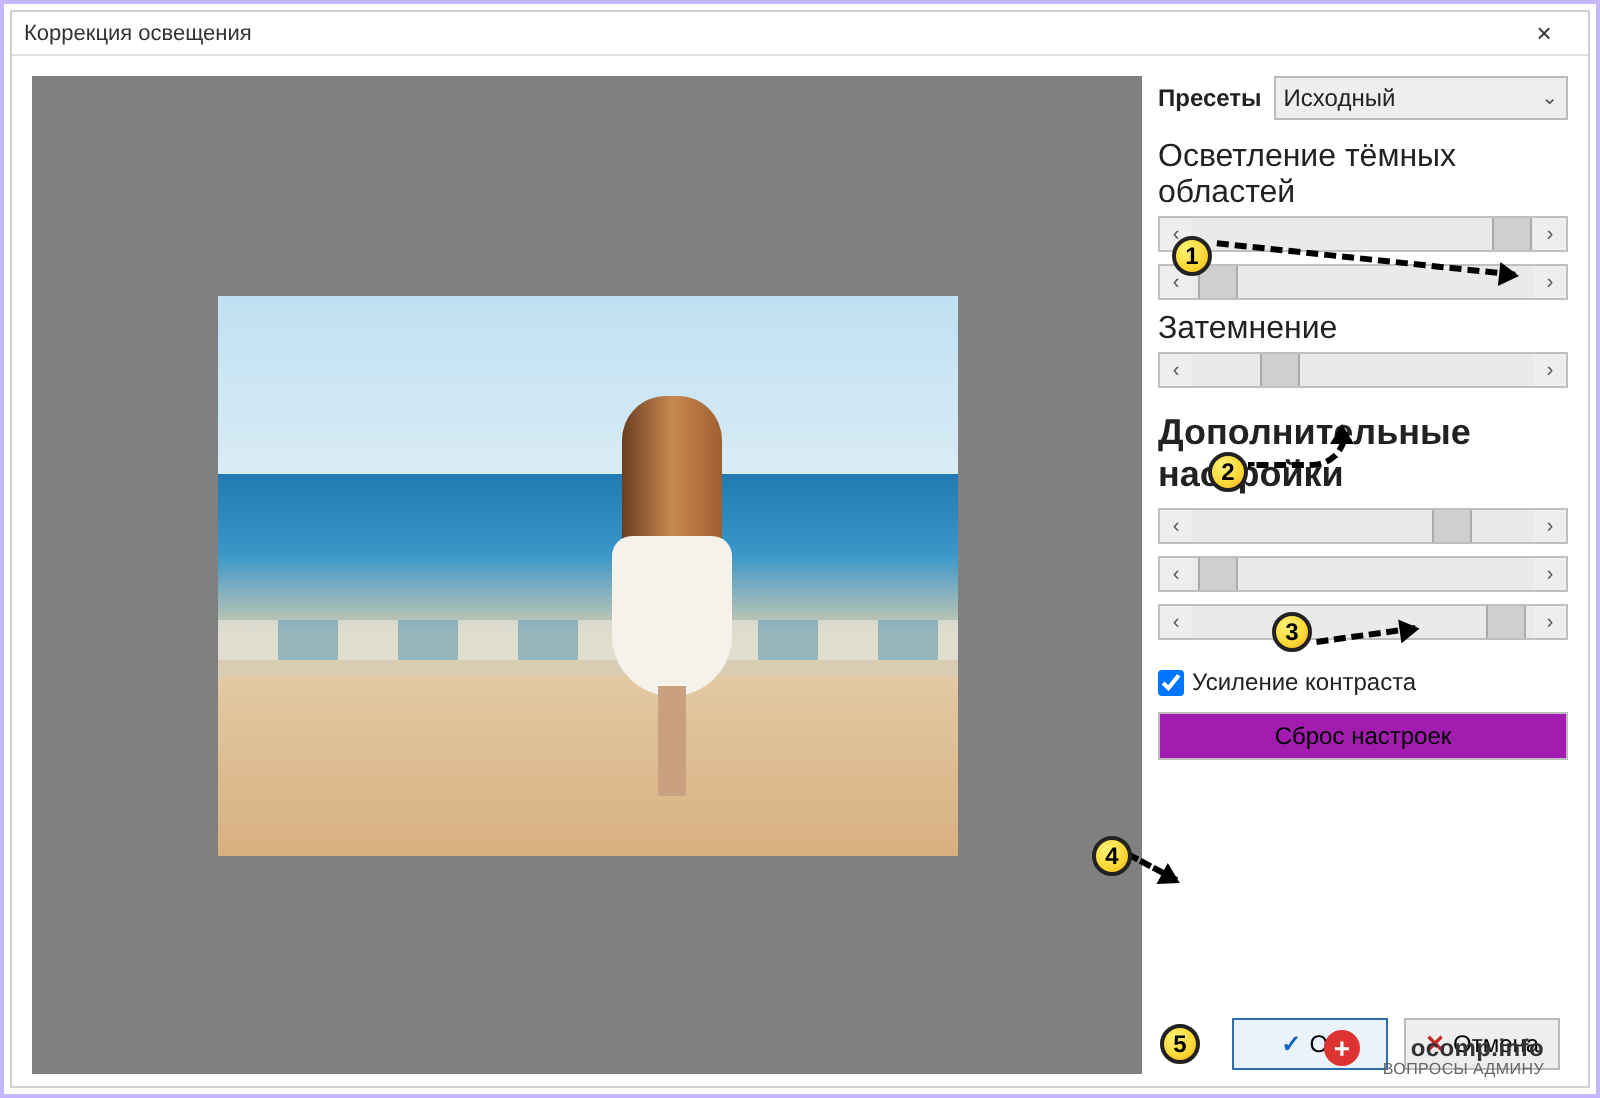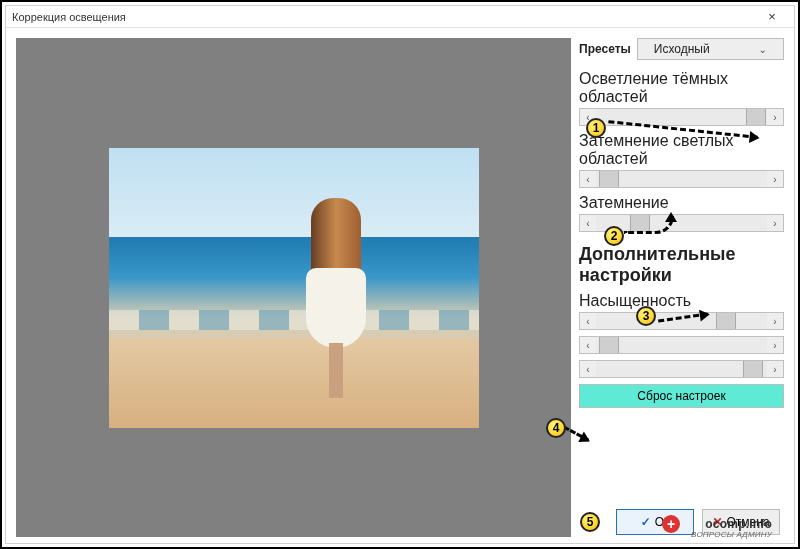--- a/index.html
+++ b/index.html
@@ -1,59 +1,59 @@
 <!DOCTYPE html>
 <html><head>
 <meta charset="utf-8">
 <style>
 * { box-sizing: border-box; margin: 0; padding: 0; font-family: "Segoe UI", Tahoma, sans-serif; }
 body { background: #fff; }
-.outer-frame { width: 800px; height: 549px; border: 2px solid #000000; position: relative; background: #fff; }
+.outer-frame { width: 800px; height: 549px; border: 2px solid #c4b5fd; position: relative; background: #fff; }
 .window { position: absolute; inset: 3px; border: 1px solid #d0d0d0; display: flex; flex-direction: column; }
 .titlebar { height: 22px; display: flex; align-items: center; justify-content: space-between; padding: 0 2px 0 6px; font-size: 11px; color: #333; background: #fff; border-bottom: 1px solid #e0e0e0; }
 .title-close { width: 40px; height: 20px; display: flex; align-items: center; justify-content: center; font-size: 13px; color: #333; cursor: pointer; }
 .body { flex: 1; display: flex; padding: 10px 10px 6px 10px; gap: 8px; position: relative; }
 .preview-area { flex: 1; background: #808080; display: flex; align-items: center; justify-content: center; position: relative; }
 .preview-img { width: 370px; height: 280px; position: relative; overflow: hidden; }
 .sky { position: absolute; top: 0; left: 0; right: 0; height: 32%; background: linear-gradient(#bfe0f2, #d9ecf5); }
 .sea { position: absolute; top: 32%; left: 0; right: 0; height: 36%; background: linear-gradient(#1f7bb0, #3a97c8 40%, #d8cdb2 80%); }
 .beach { position: absolute; bottom: 0; left: 0; right: 0; height: 32%; background: linear-gradient(#e3c9a3, #d8b080); }
 .person { position: absolute; left: 52%; top: 18%; width: 70px; height: 200px; }
 .hair { position: absolute; top: 0; left: 50%; transform: translateX(-50%); width: 50px; height: 90px; background: linear-gradient(90deg, #6a3d22, #c78a4e, #a05f32); border-radius: 22px 22px 10px 10px; }
 .dress { position: absolute; top: 70px; left: 50%; transform: translateX(-50%); width: 60px; height: 80px; background: #f5f2ea; border-radius: 10px 10px 30px 30px; }
 .legs { position: absolute; top: 145px; left: 50%; transform: translateX(-50%); width: 14px; height: 55px; background: #c9a181; }
 .waves { position: absolute; top: 58%; left: 0; right: 0; height: 20px; background: repeating-linear-gradient(90deg, #e8e8e0 0 30px, #6aa5c2 30px 60px); opacity: .6; }
 .panel { width: 205px; display: flex; flex-direction: column; font-size: 12px; color: #222; }
 .row-presets { display: flex; align-items: center; gap: 6px; margin-bottom: 10px; }
 .preset-label { font-weight: 700; }
-.preset-select { flex: 1; height: 22px; border: 1px solid #bcbcbc; background: #eee; font-size: 12px; padding: 0 16px; display: flex; align-items: center; justify-content: space-between; cursor: pointer; }
+.preset-select { flex: 1; height: 22px; border: 1px solid #bcbcbc; background: #eee; font-size: 12px; padding: 0 4px; display: flex; align-items: center; justify-content: space-between; cursor: pointer; }
 .chev { font-size: 10px; color: #555; }
 .ctrl { margin-bottom: 6px; }
 .ctrl-label { font-size: 16px; margin-bottom: 2px; }
 .slider { height: 18px; border: 1px solid #c0c0c0; background: #eee; display: flex; align-items: center; position: relative; }
 .slider .arr { width: 16px; text-align: center; font-size: 10px; color: #555; cursor: pointer; user-select: none; }
 .slider .track { flex: 1; height: 100%; position: relative; background: #eaeaea; }
 .slider .thumb { position: absolute; top: 0; bottom: 0; width: 20px; background: #cfcfcf; border-left: 1px solid #aaa; border-right: 1px solid #aaa; cursor: pointer; }
 .section-title { font-weight: 700; margin: 6px 0 6px 0; font-size: 18px; }
 .checkbox-row { display: flex; align-items: center; gap: 4px; margin: 8px 0 8px 0; }
 .checkbox-row input { width: 13px; height: 13px; }
-.reset-btn { height: 24px; border: 1px solid #bcbcbc; background: #5eead4; font-size: 12px; cursor: pointer; }
+.reset-btn { height: 24px; border: 1px solid #bcbcbc; background: #a21caf; font-size: 12px; cursor: pointer; }
 .footer { position: absolute; bottom: 8px; right: 14px; display: flex; gap: 8px; }
 .btn { width: 78px; height: 26px; border: 1px solid #bcbcbc; background: #eee; font-size: 12px; display: flex; align-items: center; justify-content: center; gap: 4px; cursor: pointer; }
 .btn.primary { border: 1px solid #2a6fb0; background: #eaf3fb; }
 .ok-icon { color: #1565c0; font-weight: 700; }
 .cancel-icon { color: #c62828; font-weight: 700; }
 .callout { position: absolute; width: 20px; height: 20px; border-radius: 50%; background: radial-gradient(circle at 35% 30%, #fff176, #fdd835 60%, #f9a825); border: 2px solid #222; color: #000; font-weight: 700; font-size: 12px; display: flex; align-items: center; justify-content: center; z-index: 50; }
 .dashed-arrow { position: absolute; border-top: 3px dashed #000; z-index: 49; }
 .dashed-arrow::after { content: ""; position: absolute; right: -2px; top: -7px; border-left: 10px solid #000; border-top: 6px solid transparent; border-bottom: 6px solid transparent; }
 .curve2 { position: absolute; width: 50px; height: 18px; border: 3px dashed #000; border-top: none; border-left: none; border-radius: 0 0 20px 0; z-index: 49; }
 .curve2::after { content: ""; position: absolute; right: -6px; top: -4px; border-bottom: 10px solid #000; border-left: 6px solid transparent; border-right: 6px solid transparent; }
 .watermark { position: absolute; right: 22px; bottom: 4px; font-size: 10px; color: #444; z-index: 60; text-align: right; line-height: 1.05; letter-spacing: .2px; }
 .watermark .wm1 { font-size: 12px; font-weight: 700; color: #333; }
-.watermark .wm2 { font-size: 8px; color: #666; font-style: italic; }
+.watermark .wm2 { font-size: 8px; color: #666; }
 .wm-plus { position: absolute; right: 114px; bottom: 10px; width: 18px; height: 18px; border-radius: 50%; background: #d33; color: #fff; font-weight: 700; display: flex; align-items: center; justify-content: center; font-size: 14px; z-index: 61; }
 </style>
 </head>
 <body>
 
 <div class="outer-frame">
   <div class="window">
     <div class="titlebar">
       <span>Коррекция освещения</span>
       <div class="title-close">×</div>
@@ -89,21 +89,20 @@
           <div class="slider">
             <div class="arr">‹</div>
             <div class="track">
                 <div class="thumb" style="left:88%"></div>
               </div>
             <div class="arr">›</div>
           </div>
         </div>
 
         <div class="ctrl">
-          <div class="ctrl-label">Затемнение светлых областей</div>
           <div class="slider">
             <div class="arr">‹</div>
             <div class="track">
                 <div class="thumb" style="left:2%"></div>
               </div>
             <div class="arr">›</div>
           </div>
         </div>
 
         <div class="ctrl">
@@ -113,21 +112,20 @@
             <div class="track">
                 <div class="thumb" style="left:20%"></div>
               </div>
             <div class="arr">›</div>
           </div>
         </div>
 
         <div class="section-title">Дополнительные настройки</div>
 
         <div class="ctrl">
-          <div class="ctrl-label">Насыщенность</div>
           <div class="slider">
             <div class="arr">‹</div>
             <div class="track">
                 <div class="thumb" style="left:70%"></div>
               </div>
             <div class="arr">›</div>
           </div>
         </div>
 
         <div class="ctrl">
@@ -143,20 +141,24 @@
         <div class="ctrl">
           <div class="slider">
             <div class="arr">‹</div>
             <div class="track">
                 <div class="thumb" style="left:86%"></div>
               </div>
             <div class="arr">›</div>
           </div>
         </div>
 
+        <label class="checkbox-row">
+          <input type="checkbox" checked="" style="">
+          <span>Усиление контраста</span>
+        </label>
 
         <button class="reset-btn">Сброс настроек</button>
       </div>
 
       <div class="footer">
         <div class="btn primary">
           <span class="ok-icon">✓</span>
           <span>Ок</span>
         </div>
         <div class="btn">

